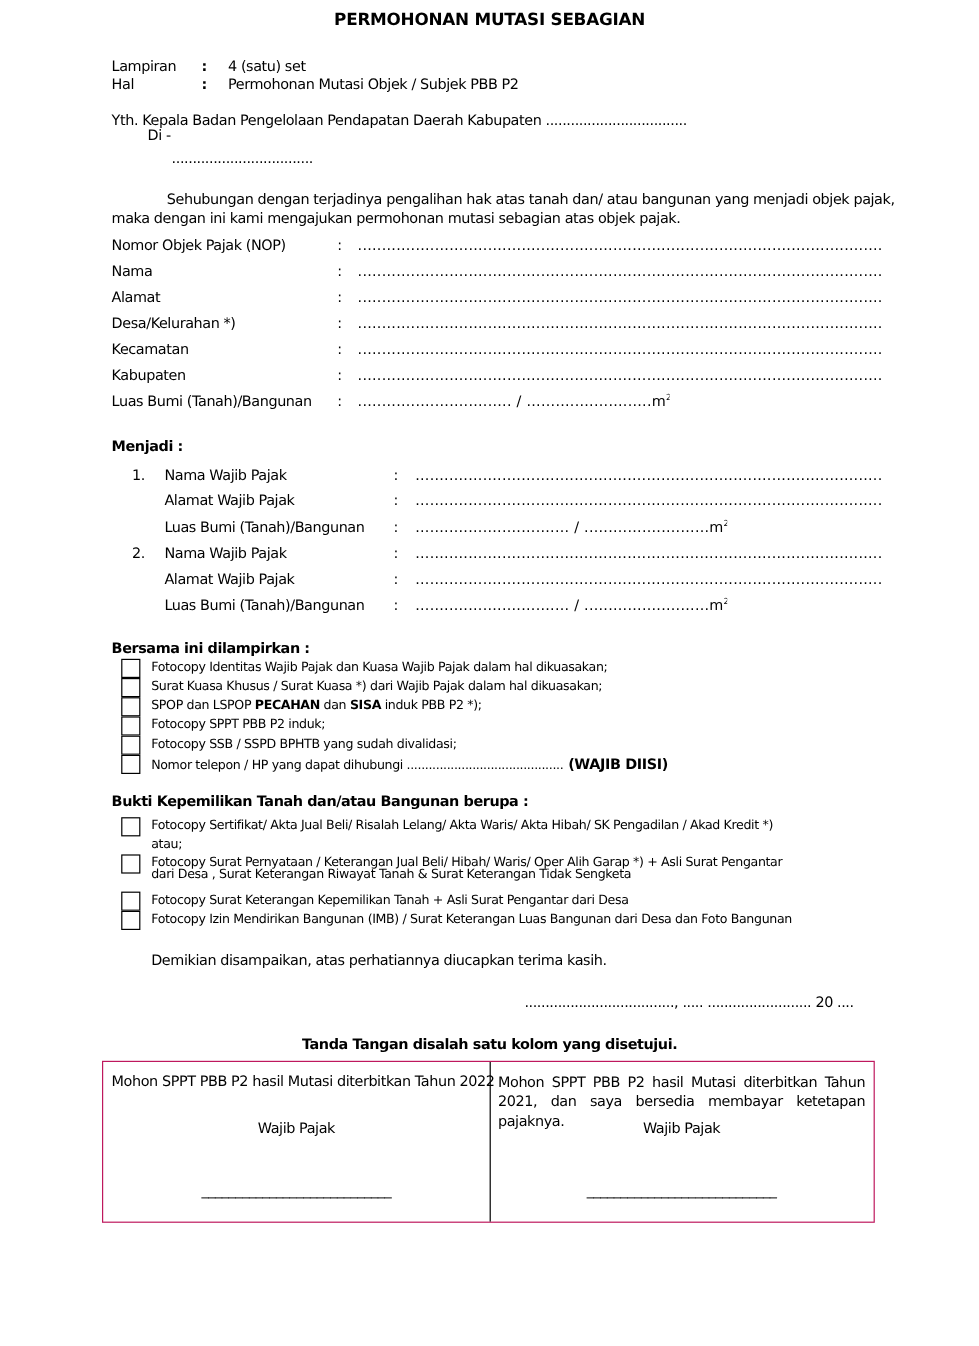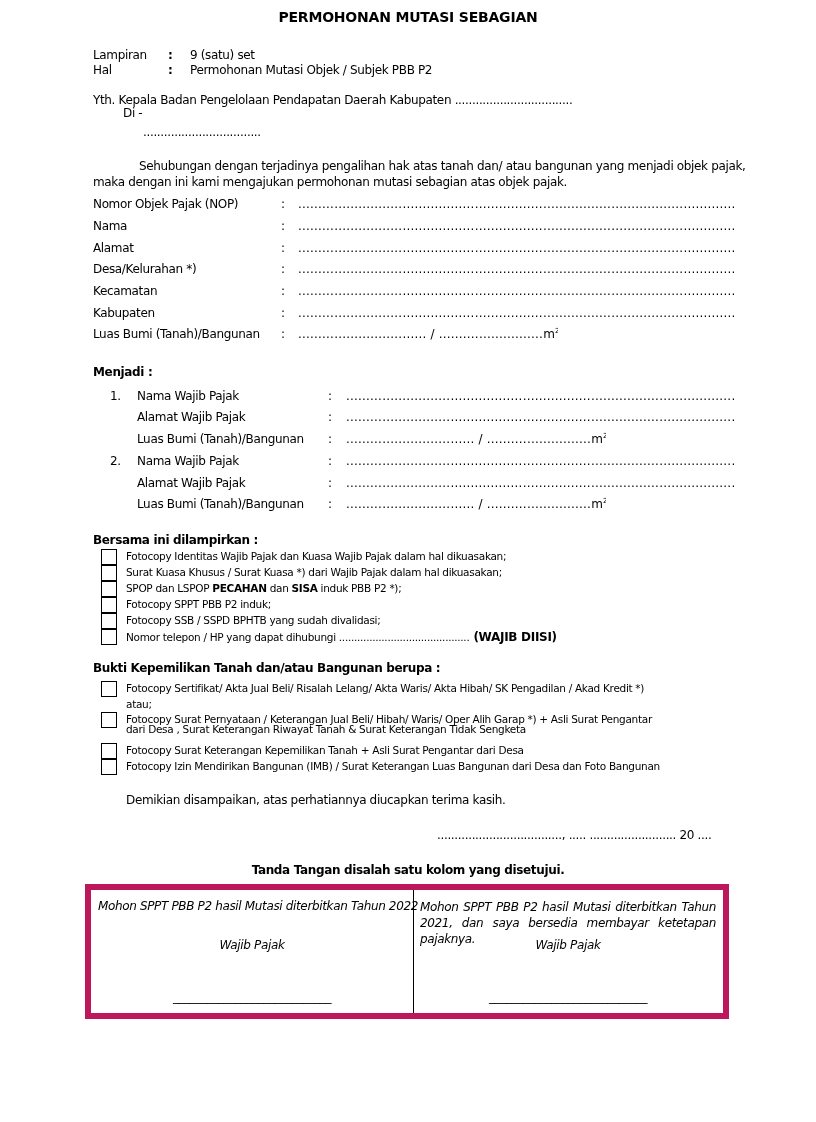--- a/index.html
+++ b/index.html
@@ -7,38 +7,38 @@
          font-family: "DejaVu Sans", sans-serif; color: #000; }
   .page { position: absolute; left: 0; top: 0; width: 816px; height: 1122px; }
   .abs { position: absolute; white-space: nowrap; }
   .t12 { font-size: 12px; letter-spacing: -0.35px; }
   .t11 { font-size: 10.5px; letter-spacing: -0.3px; }
   .title { font-size: 14px; font-weight: bold; left: 0; width: 816px; text-align: center; top: 9px; letter-spacing: -0.2px; }
   .bold { font-weight: bold; }
   .dots { overflow: hidden; white-space: nowrap; letter-spacing: 0.2px; }
   sup { font-size: 7px; vertical-align: 5px; line-height: 0; }
   .cb { position: absolute; width: 16px; height: 16px; border: 1px solid #000; box-sizing: border-box; background: #fff; }
-  .sigbox { position: absolute; left: 85px; top: 884px; width: 644px; height: 135px; border: 6px solid #be185d; box-sizing: border-box; font-style: italic; }
+  .sigbox { position: absolute; left: 85px; top: 884px; width: 644px; height: 135px; border: 1px solid #be185d; box-sizing: border-box; }
   .sigcol { position: absolute; top: 0; bottom: 0; }
   .sigcol.left { left: 0; width: 322px; border-right: 1px solid #000; }
   .sigcol.right { left: 322px; right: 0; }
   .sig-text { position: absolute; font-size: 12px; letter-spacing: -0.35px; }
   .center { text-align: center; }
   .justify { text-align: justify; text-align-last: left; white-space: normal; line-height: 16px; }
 </style>
 </head>
 <body>
 
 <div class="page">
 
   <div class="abs title">PERMOHONAN MUTASI SEBAGIAN</div>
 
   <div class="abs t12" style="left:93px;top:48px;">Lampiran</div>
   <div class="abs t12 bold" style="left:168px;top:48px;">:</div>
-  <div class="abs t12" style="left:190px;top:48px;">9 (satu) set</div>
+  <div class="abs t12" style="left:190px;top:48px;">4 (satu) set</div>
   <div class="abs t12" style="left:93px;top:63px;">Hal</div>
   <div class="abs t12 bold" style="left:168px;top:63px;">:</div>
   <div class="abs t12" style="left:190px;top:63px;">Permohonan Mutasi Objek / Subjek PBB P2</div>
 
   <div class="abs t12" style="left:93px;top:93px;">
     <span>Yth. Kepala Badan Pengelolaan Pendapatan Daerah Kabupaten</span>
     <span>..................................</span>
   </div>
   <div class="abs t12" style="left:123px;top:106px;">Di -</div>
   <div class="abs t12" style="left:143px;top:125px;">..................................</div>

